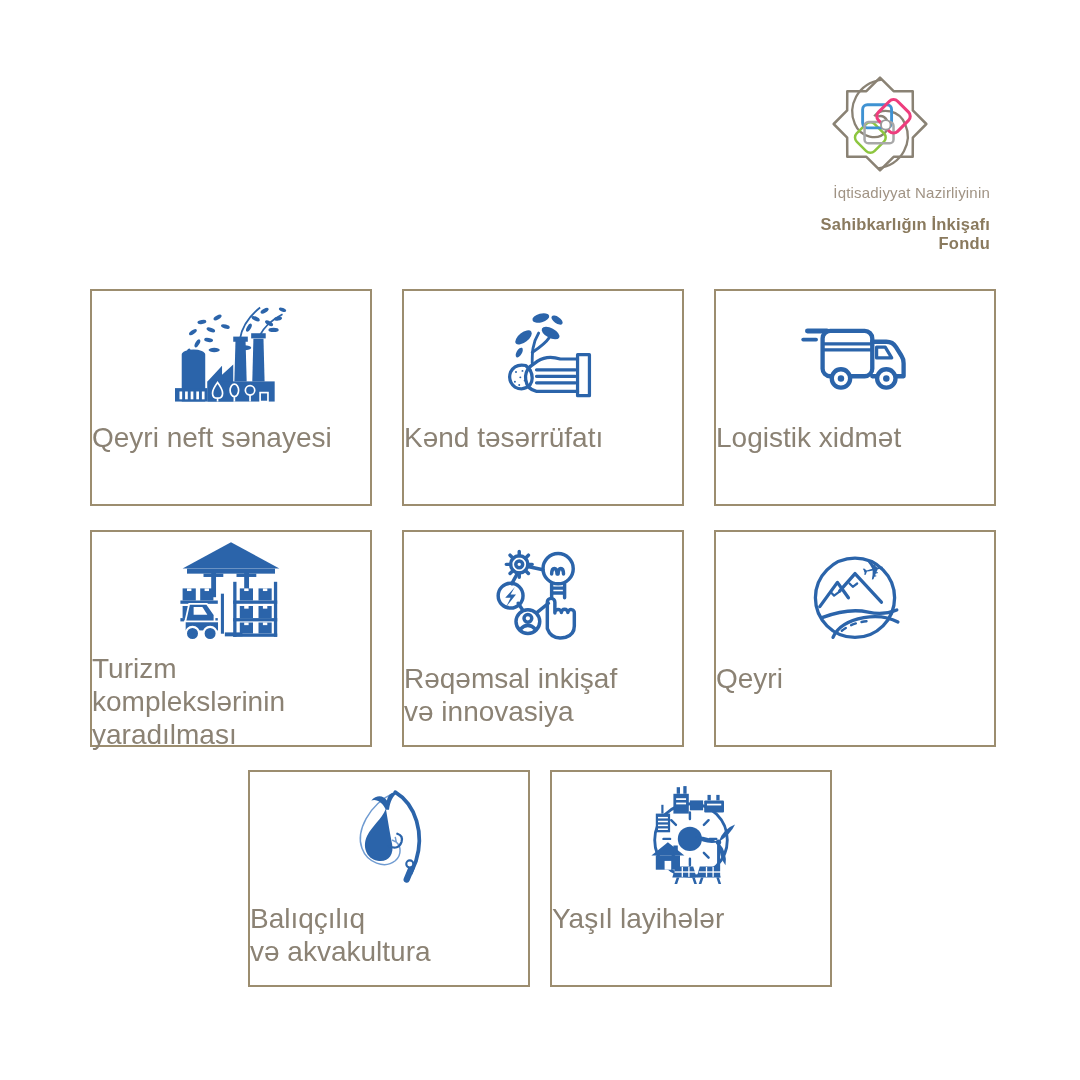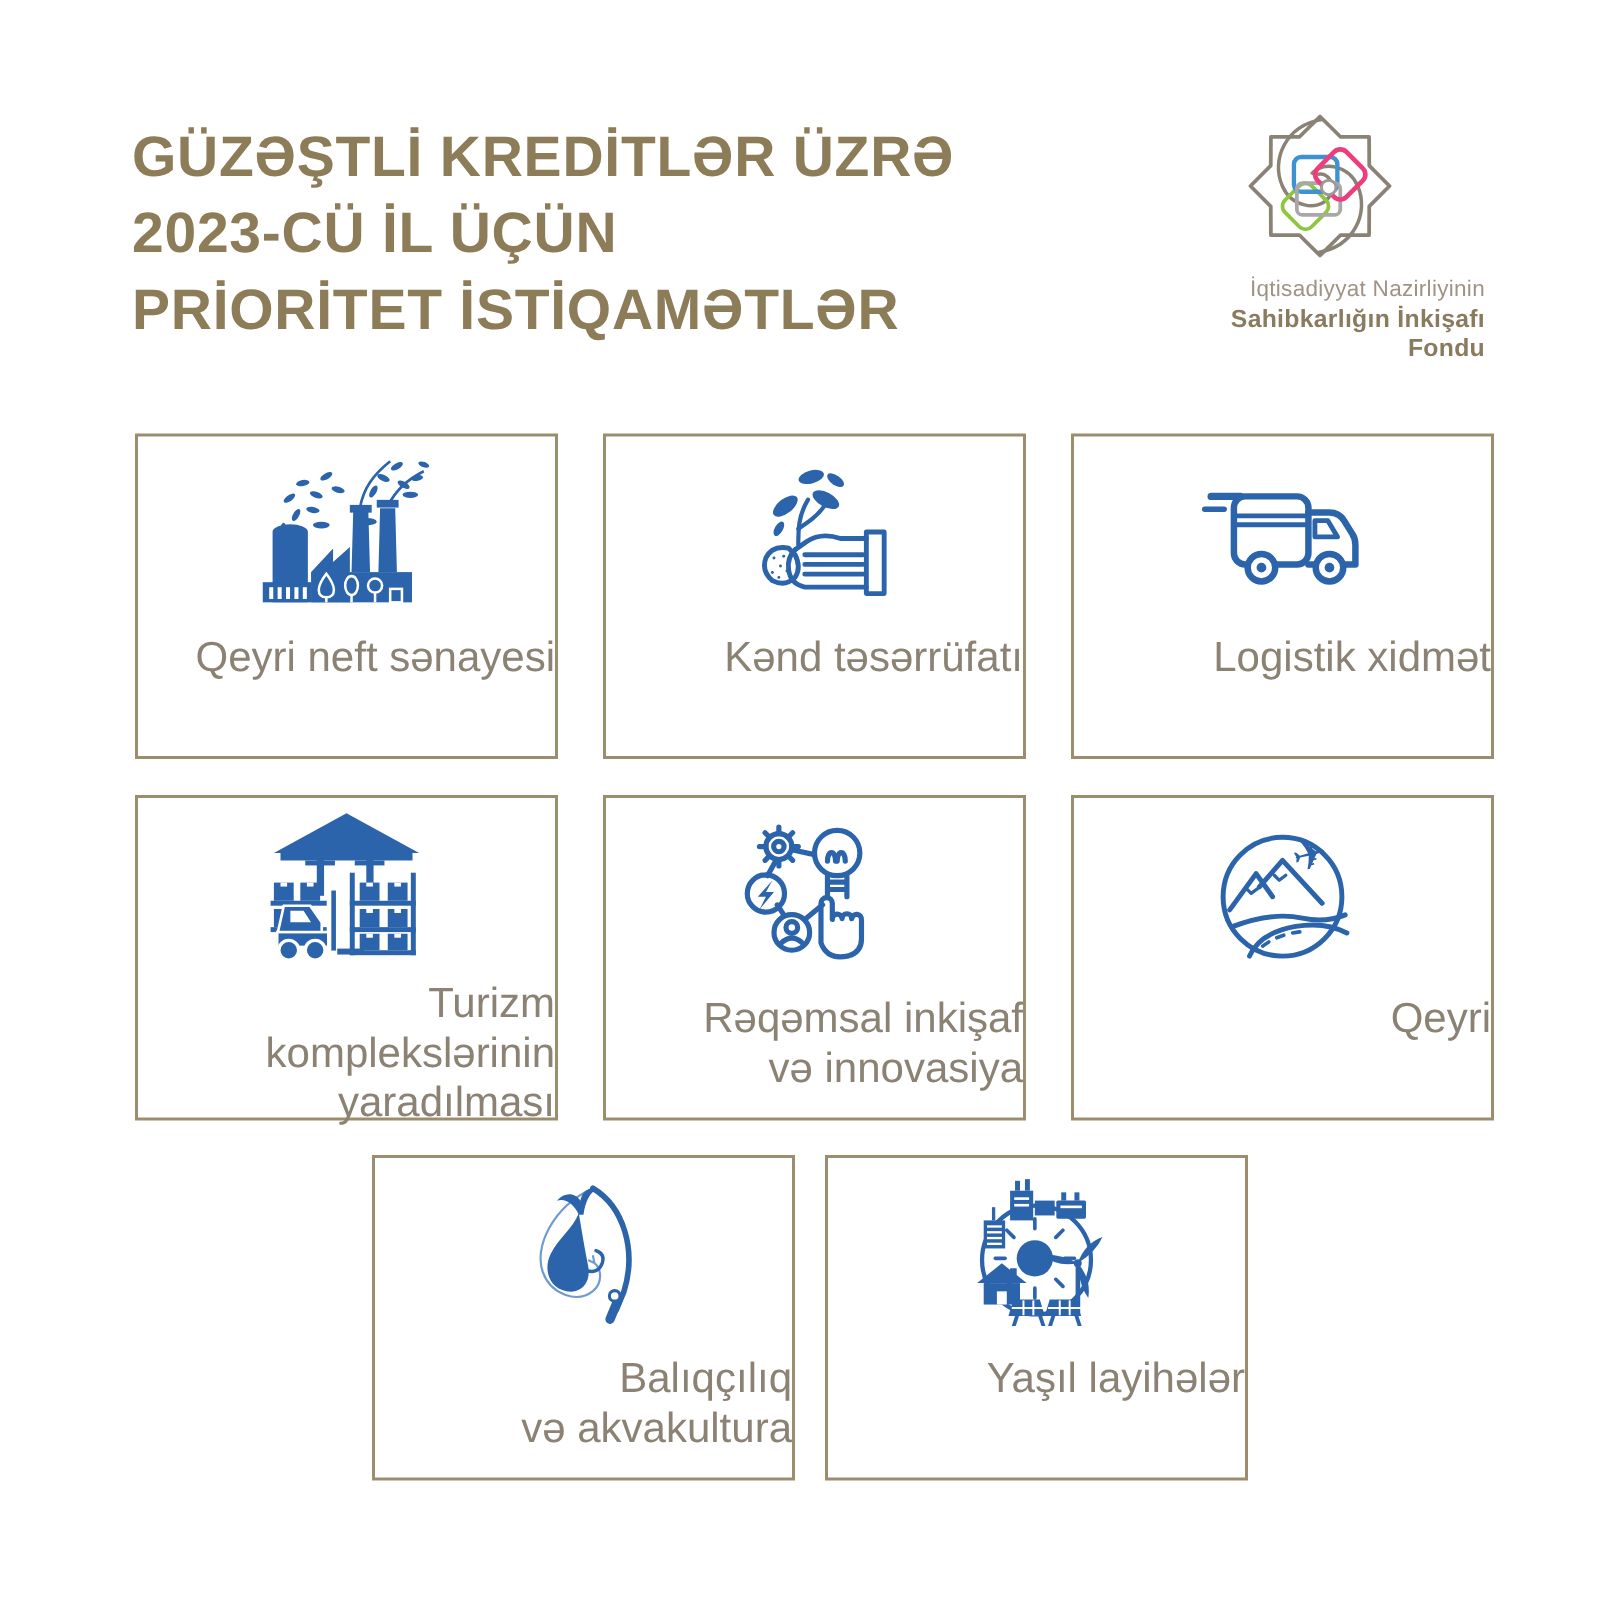--- a/index.html
+++ b/index.html
@@ -9,46 +9,41 @@
   }
   .poster{position:absolute;inset:0;}
   .title{
     position:absolute;left:88px;top:80px;width:660px;
     font-size:38px;font-weight:bold;line-height:51px;letter-spacing:0.5px;
     color:#8d7c58;
   }
   .logo{position:absolute;left:770px;top:68px;width:220px;text-align:right;}
   .logo svg{display:block;margin:0 auto;}
   .logo-org{font-size:15px;color:#a09384;margin-top:4px;letter-spacing:0.2px;}
-  .logo-fund{font-size:16.5px;font-weight:bold;color:#8a7a5e;margin-top:3px;letter-spacing:0.2px;}
+  .logo-fund{font-size:16.5px;font-weight:bold;color:#8a7a5e;margin-top:14px;letter-spacing:0.2px;}
   .row{position:absolute;left:90px;width:906px;display:flex;gap:30px;}
   .row1{top:289px;}
   .row2{top:530px;}
   .row3{top:770px;left:0;width:1080px;justify-content:center;gap:20px;}
   .card{
     width:282px;height:217px;box-sizing:border-box;background:#ffffff;
     border:2px solid #9c8d6f;display:flex;flex-direction:column;align-items:center;
   }
   .icon-wrap{height:120px;margin-top:8px;display:flex;align-items:center;justify-content:center;}
   .card-label{
     margin-top:2px;font-size:28px;line-height:33px;color:#8b8274;
-    text-align:right;white-space:pre-line;width:100%;
+    text-align:left;white-space:pre-line;width:100%;
   }
   .icn{display:block;}
 </style>
 </head>
 <body>
 
 <div class="poster">
 
-  <div class="title">
-    <div>GÜZƏŞTLİ KREDİTLƏR ÜZRƏ</div>
-    <div>2023-CÜ İL ÜÇÜN</div>
-    <div>PRİORİTET İSTİQAMƏTLƏR</div>
-  </div>
 
   <div class="logo">
     <svg width="150" height="112" viewBox="0 0 140 116">
       <polygon points="118,58 104,72.1 103.9,91.9 84.1,92 70,106 55.9,92 36.1,91.9 36,72.1 22,58 36,43.9 36.1,24.1 55.9,24 70,10 84.1,24 103.9,24.1 104,43.9" fill="#ffffff" stroke="#8a8274" stroke-width="2.6" stroke-linejoin="round"></polygon>
       <path d="M72,12 C46,16 36,40 44,58 C50,72 68,76 76,66 C82,58 76,48 68,50" fill="none" stroke="#8a8274" stroke-width="2.4"></path>
       <path d="M68,104 C94,100 104,76 96,58 C90,44 72,40 64,50" fill="none" stroke="#8a8274" stroke-width="2.4"></path>
       <rect x="47" y="59" width="26" height="26" rx="6" fill="none" stroke="#8dc63f" stroke-width="2.6" transform="rotate(45 60 72)"></rect>
       <rect x="52" y="38" width="30" height="24" rx="5" fill="none" stroke="#3f92d2" stroke-width="3"></rect>
       <rect x="54" y="56" width="30" height="22" rx="4" fill="none" stroke="#a8a8a8" stroke-width="2.6"></rect>
       <rect x="70" y="36" width="28" height="28" rx="6" fill="none" stroke="#ee3d7d" stroke-width="3.2" transform="rotate(45 84 50)"></rect>

